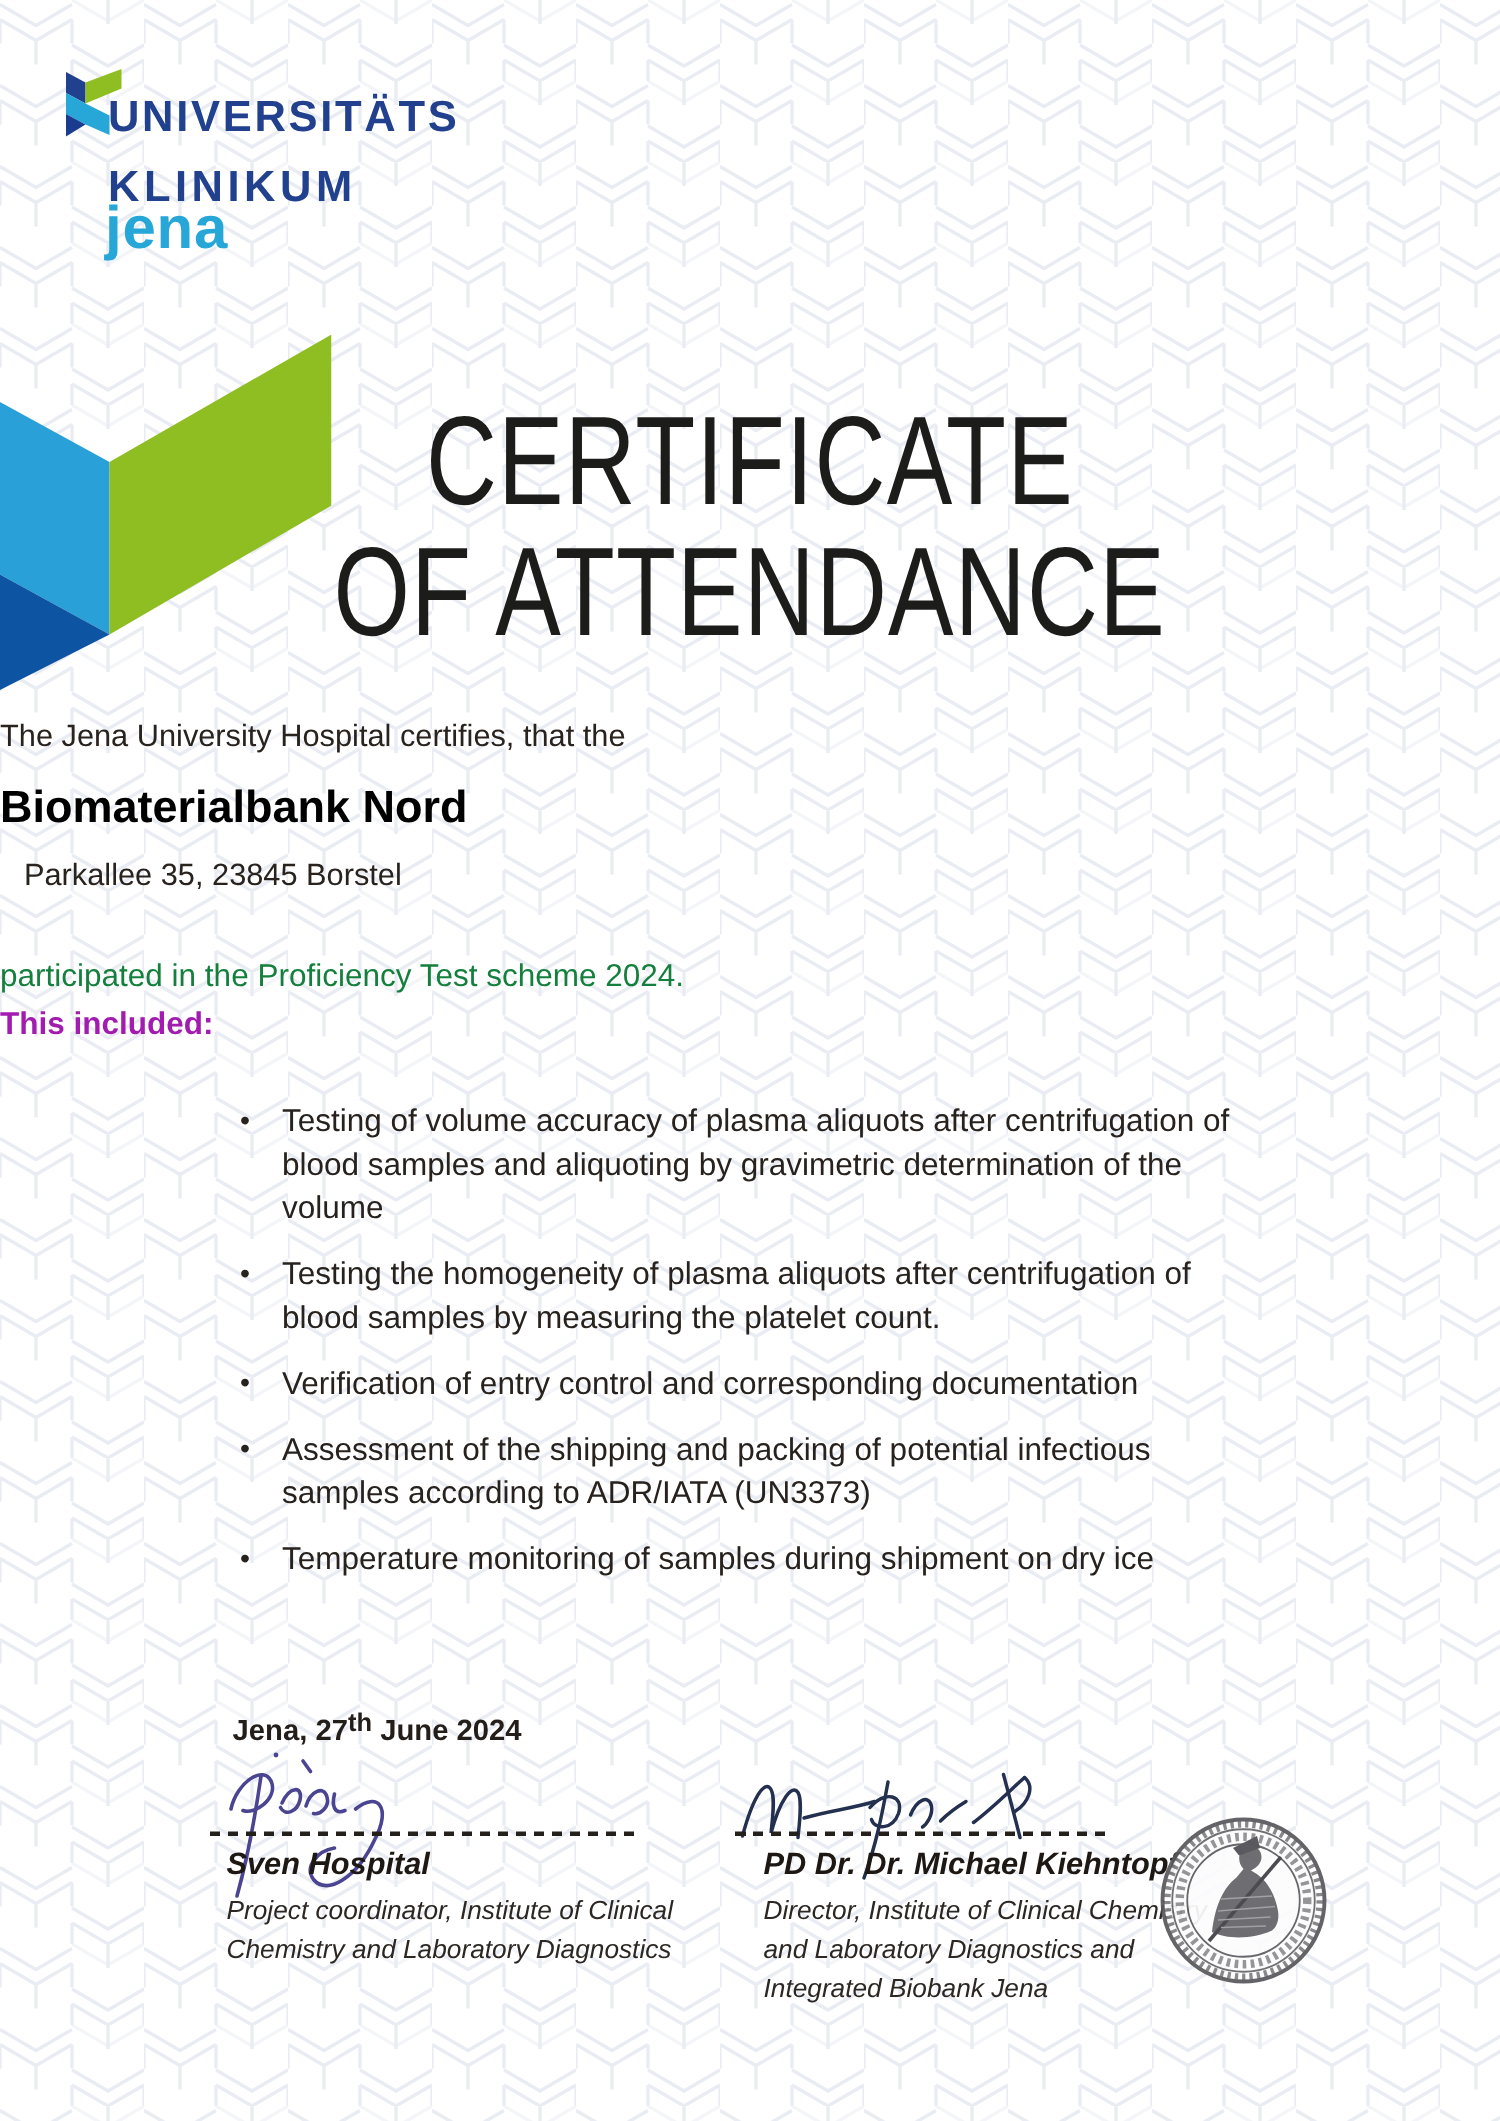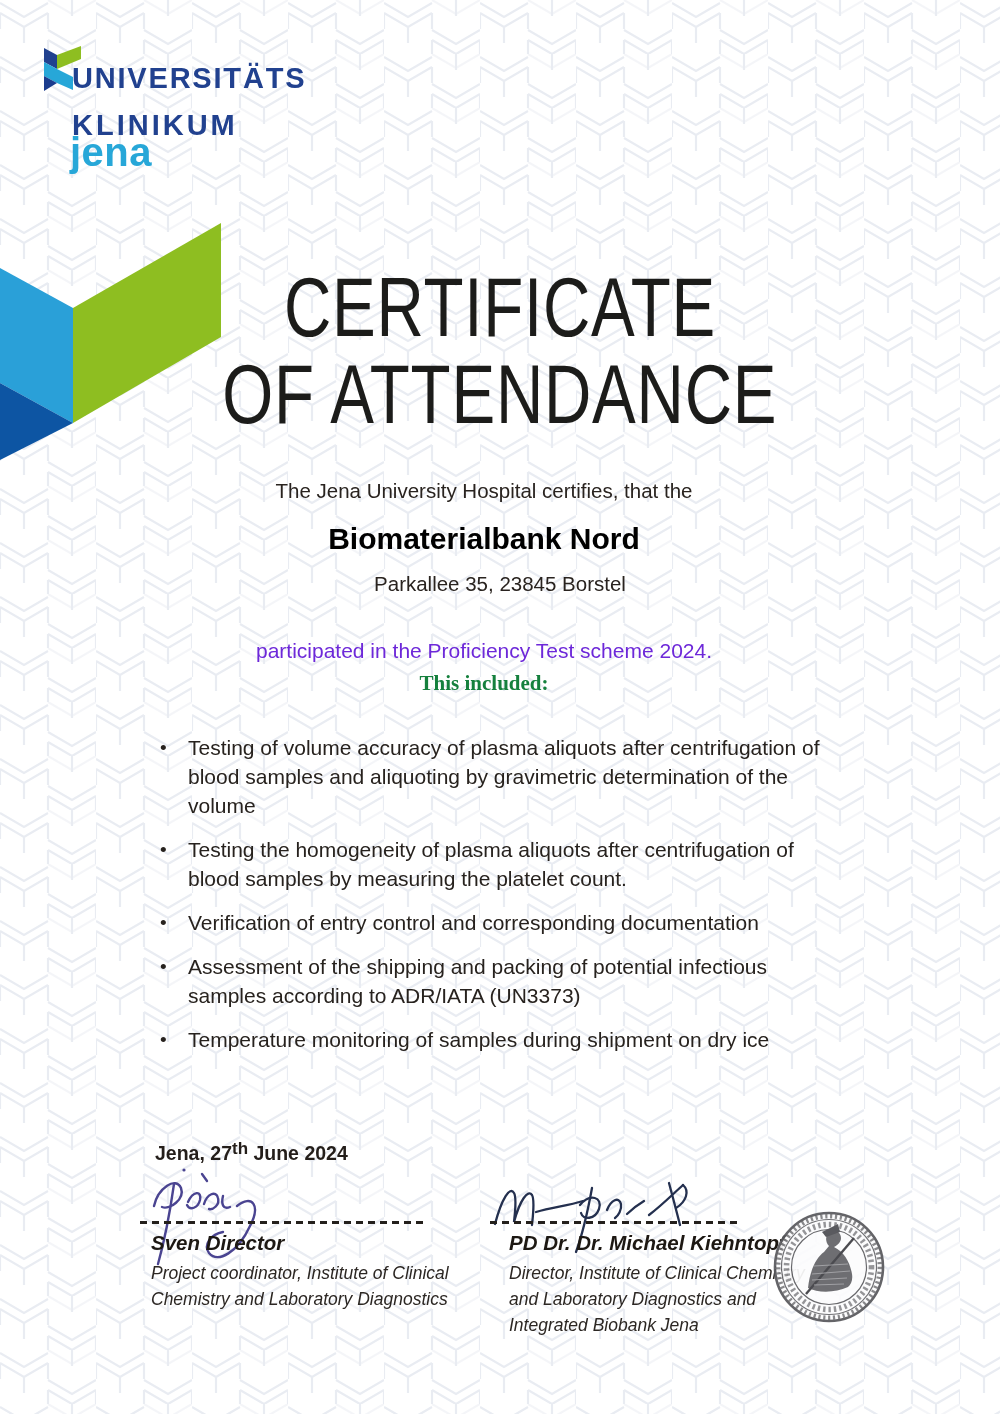--- a/index.html
+++ b/index.html
@@ -17,26 +17,26 @@
   .logo-l1{left:72px;top:64px;font-size:29px;letter-spacing:1.8px;text-align:center;}
   .logo-l2{left:72px;top:111px;font-size:29px;letter-spacing:3px;}
   .logo-l3{left:70px;top:132px;font-size:40px;letter-spacing:.5px;color:#27a7d8;font-weight:700;}
   
   .title-line{position:absolute;left:0;width:1000px;text-align:center;
     font-size:84px;font-weight:300;line-height:90px;color:#1c1c1a;letter-spacing:1px;white-space:nowrap;}
   .squeeze{display:inline-block;transform:scaleX(.78);transform-origin:50% 50%;}
   .title-1{top:262px;}
   .title-2{top:349px;}
   
-  .cline{position:absolute;left:0;width:968px;text-align:center;line-height:1.25;}
+  .cline{position:absolute;left:0;width:968px;text-align:left;line-height:1.25;}
   .certify{top:478px;font-size:20.5px;color:#29231f;}
   .recipient{top:520px;font-size:30px;font-weight:700;color:#000000;}
   .address{top:571px;font-size:20.5px;color:#29231f;padding-left:16px;}
-  .participated{top:638px;font-size:21px;color:#6d28d9;}
-  .included{top:670px;font-size:21px;font-weight:700;color:#15803d;font-family:Liberation Serif, serif;}
+  .participated{top:638px;font-size:21px;color:#15803d;}
+  .included{top:670px;font-size:21px;font-weight:700;color:#a21caf;}
   
   .bullets{position:absolute;left:158px;top:733px;width:672px;}
   .bullet-item{position:relative;padding-left:30px;font-size:21px;line-height:29px;
     margin-bottom:15px;color:#27221e;}
   .bullet-item::before{content:"•";position:absolute;left:2px;top:0;font-size:19px;color:#27221e;}
   
   .date-line{position:absolute;left:155px;top:1139px;font-size:19.5px;font-weight:700;color:#241e1a;}
   .date-line sup{font-size:17px;vertical-align:6px;}
   .sig-dash{position:absolute;top:1221px;height:2.8px;
     background:repeating-linear-gradient(90deg,#24201c 0px,#24201c 7px,transparent 7px,transparent 12px);}
@@ -134,21 +134,21 @@
     <path d="M140,46 C146,40 152,36 157,33"></path>
     <path d="M162,47 C174,38 186,26 196,17"></path>
     <path d="M182,15 C186,30 190,45 193,57"></path>
     <path d="M196,17 C203,23 199,34 189,40"></path>
   </g>
 </svg>
 
 <div class="sig-dash dash-left"></div>
 <div class="sig-dash dash-right"></div>
 
-<div class="sig-name name-left">Sven Director</div>
+<div class="sig-name name-left">Sven Hospital</div>
 <div class="sig-role role-left">Project coordinator, Institute of Clinical Chemistry and Laboratory Diagnostics</div>
 <div class="sig-name name-right">PD Dr. Dr. Michael Kiehntopf</div>
 <div class="sig-role role-right">Director, Institute of Clinical Chemistry and Laboratory Diagnostics and Integrated Biobank Jena</div>
 
 <svg class="abs" style="left:772px;top:1210px;opacity:.93" width="114" height="114" viewBox="0 0 114 114" xmlns="http://www.w3.org/2000/svg">
   <circle cx="57" cy="57" r="54" fill="#fcfcfd" stroke="#59595d" stroke-width="2.6"></circle>
   <circle cx="57" cy="57" r="47.5" fill="none" stroke="#66666a" stroke-width="1.2"></circle>
   <circle cx="57" cy="57" r="50.8" fill="none" stroke="#4b4b4f" stroke-width="4.4" stroke-dasharray="2.2 2.7" opacity=".7"></circle>
   <circle cx="57" cy="57" r="37.5" fill="none" stroke="#5d5d61" stroke-width="1.2"></circle>
   <circle cx="57" cy="57" r="42.5" fill="none" stroke="#4b4b4f" stroke-width="5.6" stroke-dasharray="2.4 3" opacity=".62"></circle>

